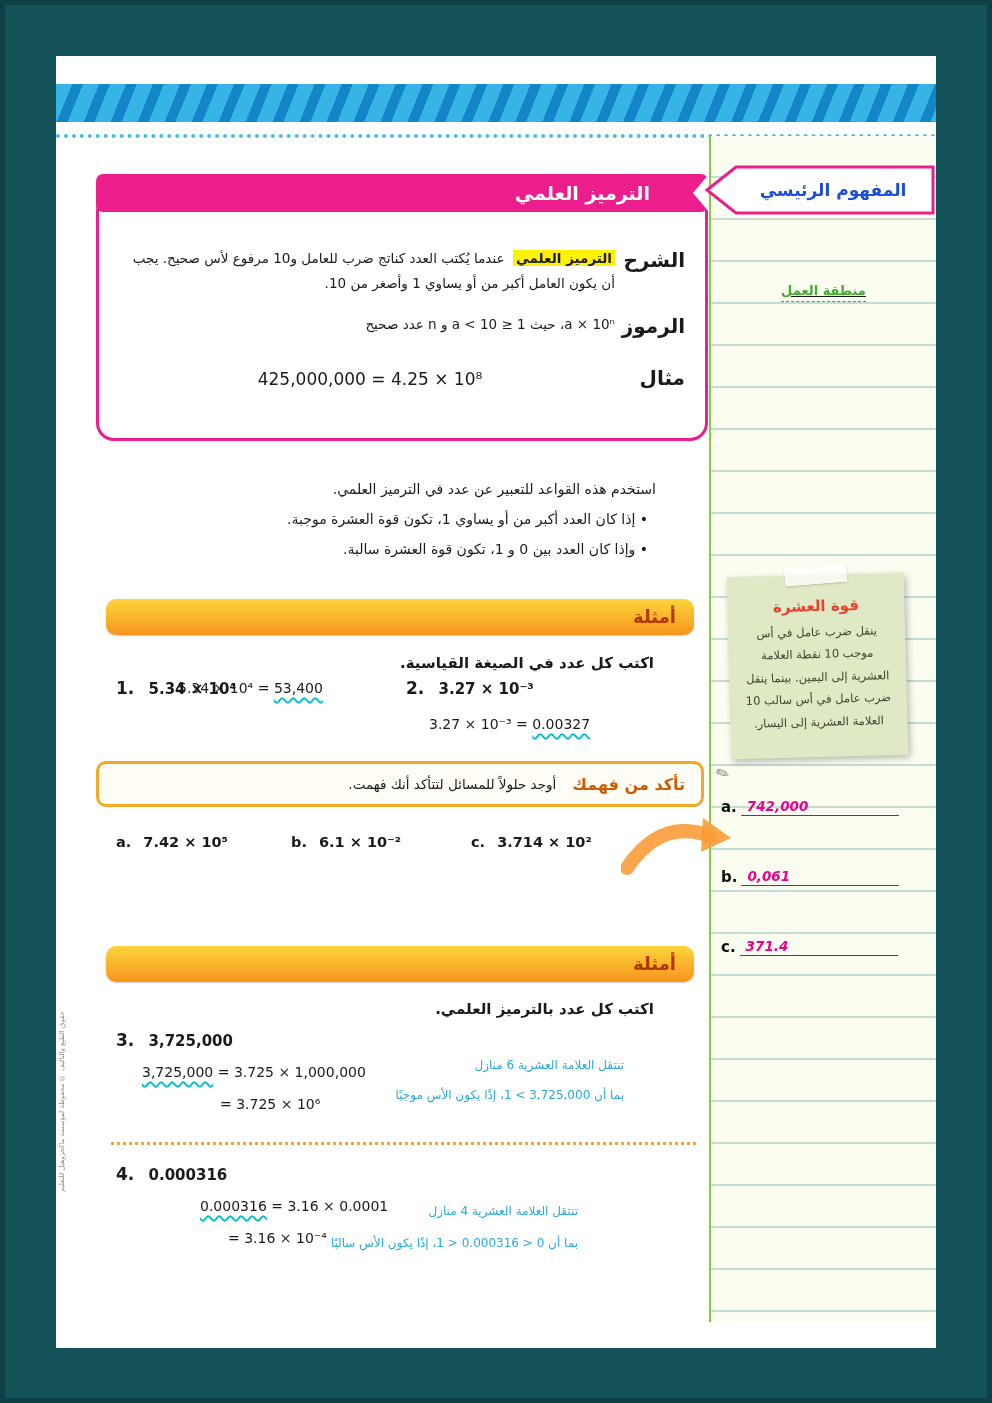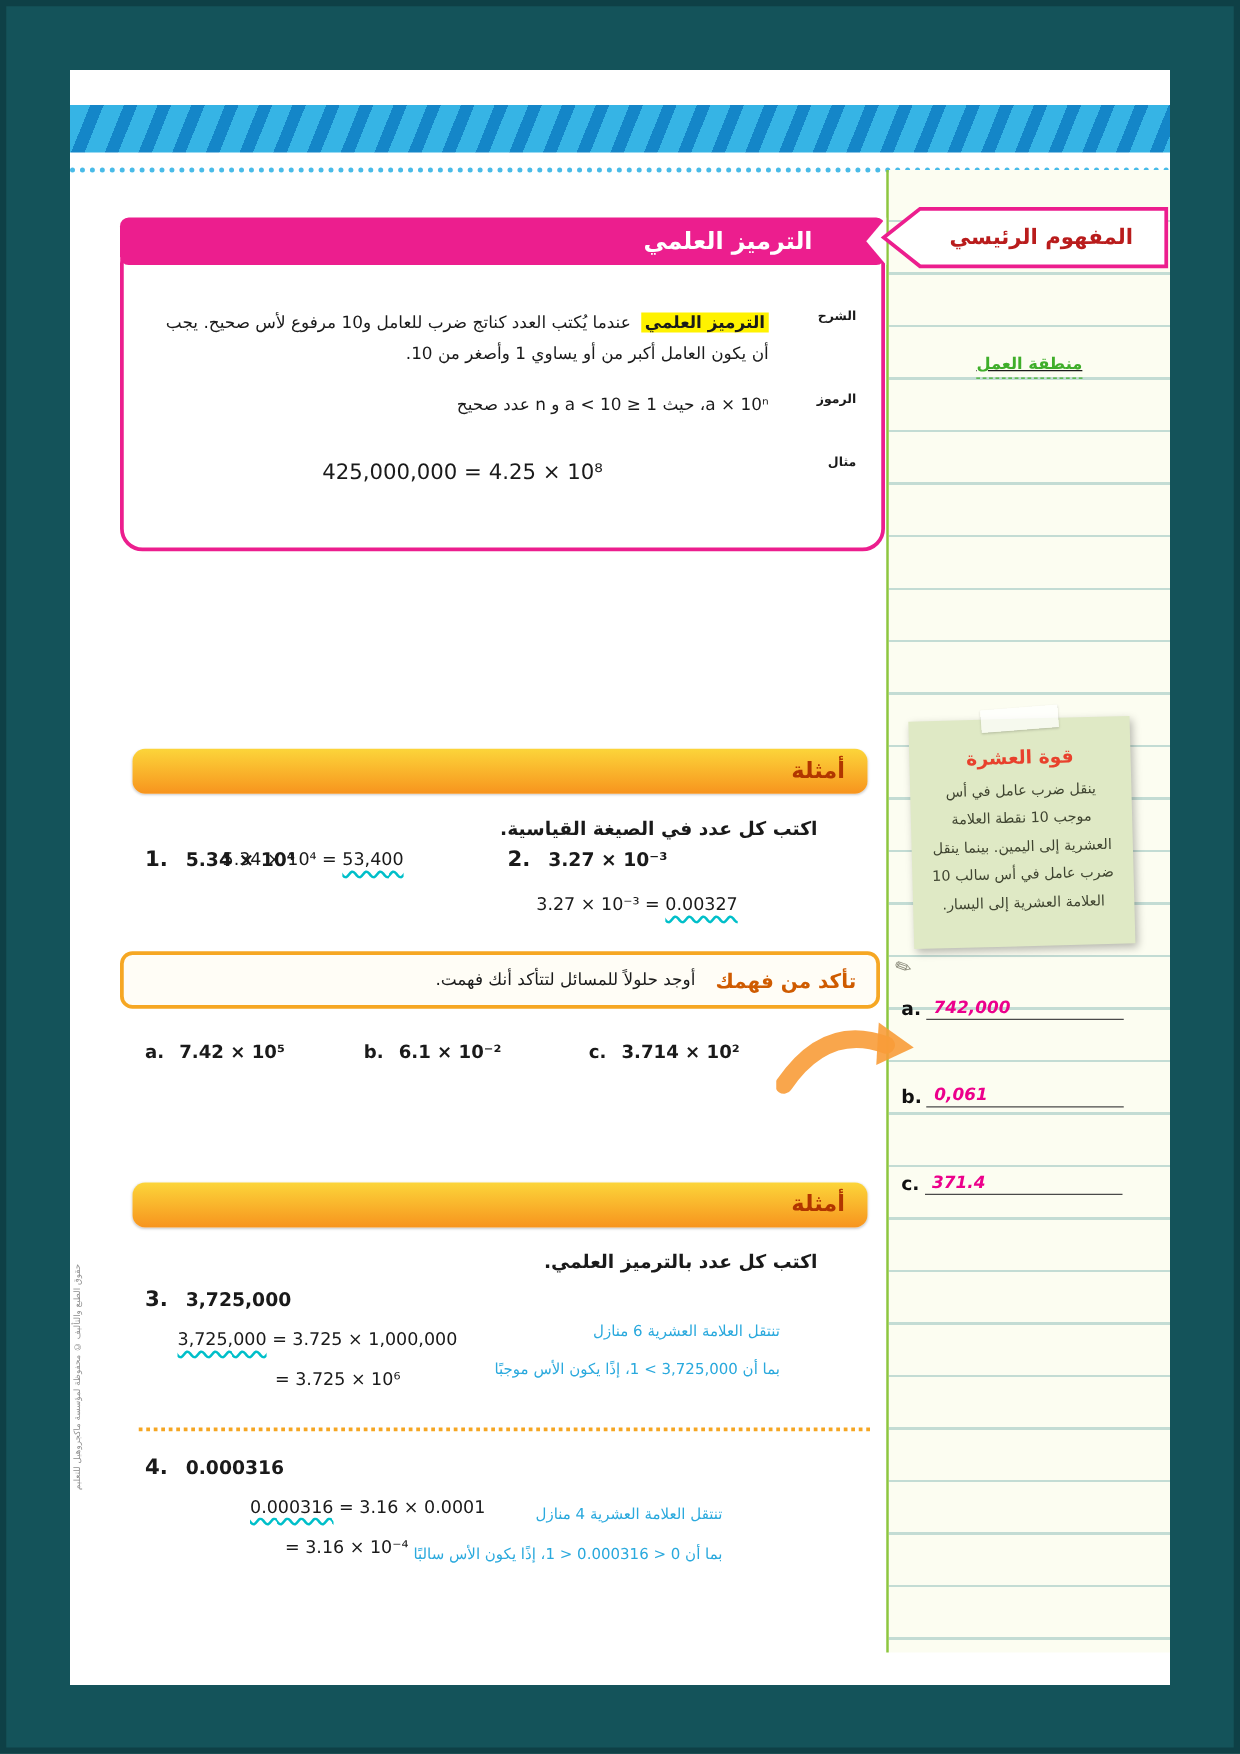--- a/index.html
+++ b/index.html
@@ -21,31 +21,31 @@
   .side{position:absolute;left:655px;top:80px;width:225px;height:1186px;
     background:repeating-linear-gradient(to bottom,#fcfdf1 0 40px,#c3dcd4 40px 42px);}
   .side-margin{position:absolute;left:-2px;top:0;bottom:0;width:2px;background:#8dc63f;}
   .worklabel-wrap{position:absolute;top:144px;left:0;width:100%;text-align:center;text-decoration:underline;}
   .worklabel{color:#3fae2a;font-weight:bold;font-size:13px;border-bottom:1px dashed #3fae2a;padding-bottom:3px;direction:rtl;}
 
   
   .concept-tab{position:absolute;left:648px;top:106px;width:232px;height:56px;z-index:6;}
   .concept-tab svg{position:absolute;left:0;top:0;}
   .concept-label{position:absolute;left:34px;right:8px;top:0;bottom:0;display:flex;align-items:center;justify-content:center;
-    color:#b91c1c;font-weight:bold;font-size:17px;direction:rtl;}
+    color:#1d4ed8;font-weight:bold;font-size:17px;direction:rtl;}
 
   
   .title-banner{position:absolute;left:40px;top:118px;width:612px;height:38px;background:#ec1e8e;border-radius:7px;z-index:5;
     color:#fff;font-weight:bold;font-size:19px;line-height:38px;text-align:right;padding-right:58px;box-sizing:border-box;direction:rtl;}
   .title-banner::after{content:"";position:absolute;right:-1px;top:0;
     border-top:19px solid transparent;border-bottom:19px solid transparent;border-right:16px solid #fff;}
   .def-box{position:absolute;left:40px;top:137px;width:612px;height:248px;border:3px solid #ec1e8e;border-radius:18px;
     background:#fff;box-sizing:border-box;padding-top:50px;z-index:4;}
   .def-row{display:flex;direction:rtl;gap:22px;padding:0 20px 0 26px;margin-bottom:16px;}
-  .def-label{width:48px;flex-shrink:0;font-weight:bold;font-size:10px;padding-top:2px;}
+  .def-label{width:48px;flex-shrink:0;font-weight:bold;font-size:20px;padding-top:2px;}
   .def-content{flex:1;font-size:13.5px;line-height:1.85;text-align:right;}
   .def-row.symbols{margin-bottom:26px;}
   .def-row.sample .def-content{text-align:center;font-size:17px;}
   .hl{background:#fff200;font-weight:bold;padding:0 3px;margin-left:4px;}
 
   
   .rules{position:absolute;left:40px;top:418px;width:560px;direction:rtl;text-align:right;font-size:14px;line-height:2.15;}
   .rules .bullet{padding-right:8px;}
 
   
@@ -165,20 +165,25 @@
       <div class="def-content">a × 10ⁿ، حيث 1 ≤ a &lt; 10 و n عدد صحيح</div>
     </div>
     <div class="def-row sample">
       <div class="def-label">مثال</div>
       <div class="def-content">
         <span class="ltr">425,000,000 = 4.25 × 10⁸</span>
       </div>
     </div>
   </div>
 
+  <div class="rules">
+    <div>استخدم هذه القواعد للتعبير عن عدد في الترميز العلمي.</div>
+    <div class="bullet">• إذا كان العدد أكبر من أو يساوي 1، تكون قوة العشرة موجبة.</div>
+    <div class="bullet">• وإذا كان العدد بين 0 و 1، تكون قوة العشرة سالبة.</div>
+  </div>
 
   <div class="ex-banner banner1">أمثلة</div>
   <div class="instr instr1">اكتب كل عدد في الصيغة القياسية.</div>
 
   <div class="abs ex-head p1">
     <span class="ex-num">1.</span>
     <span class="ltr">5.34 × 10⁴</span>
   </div>
   <div class="abs ex-head p2">
     <span class="ex-num">2.</span>

